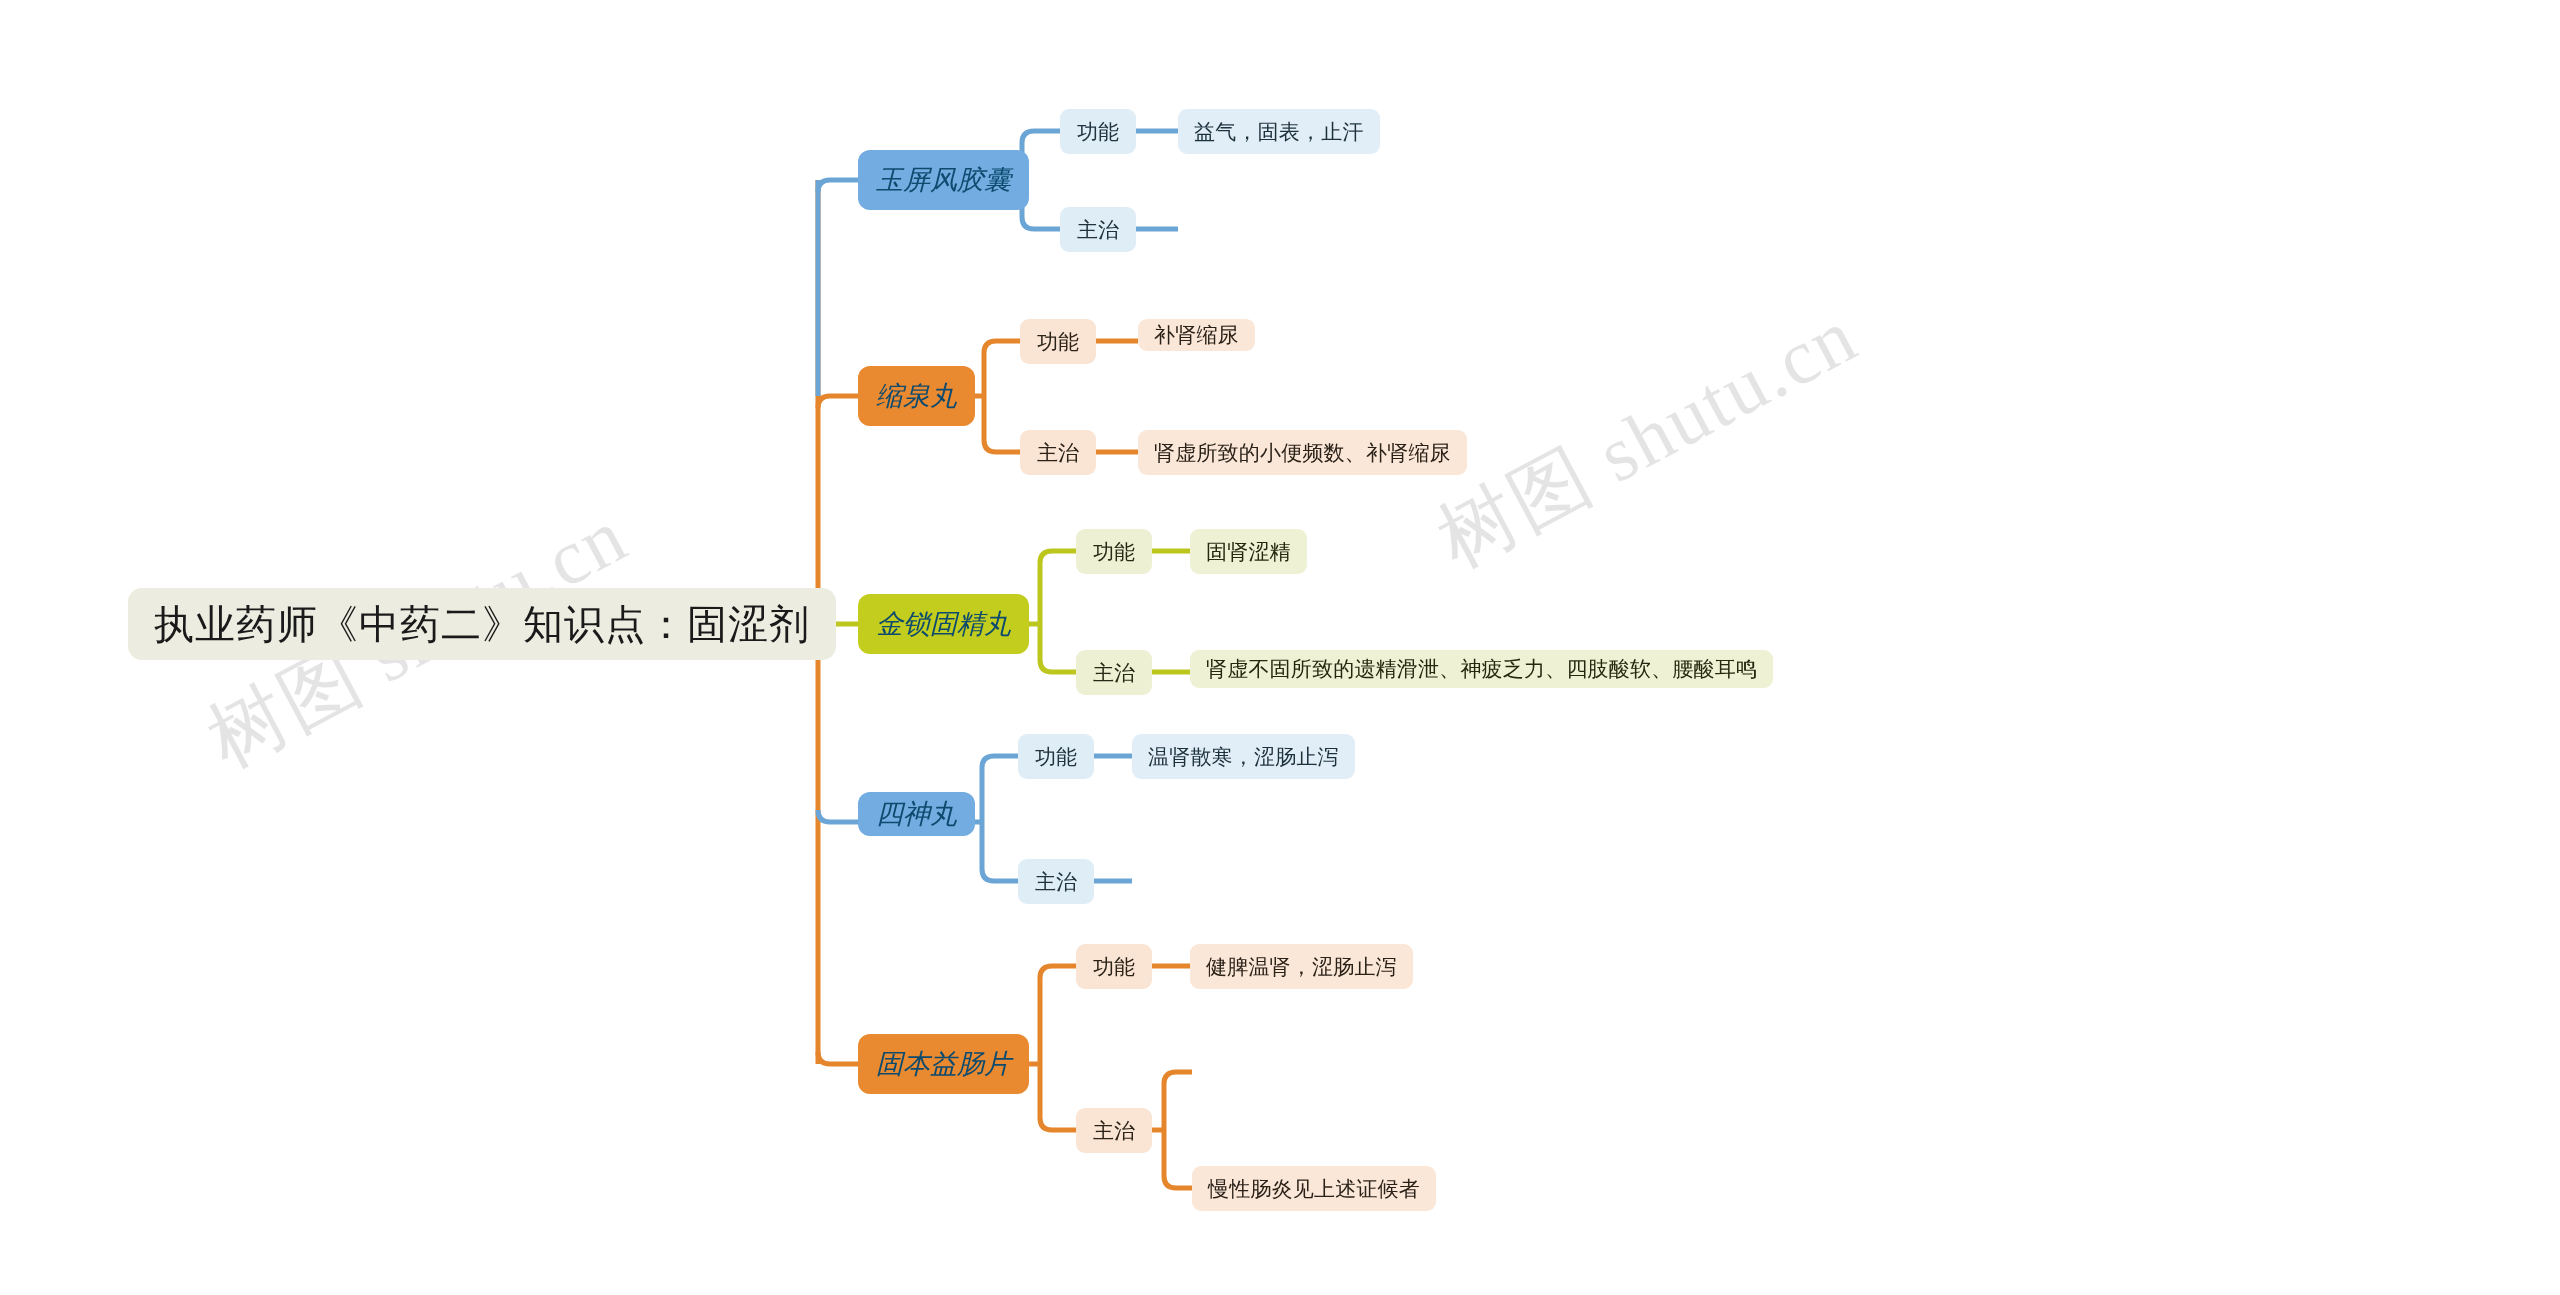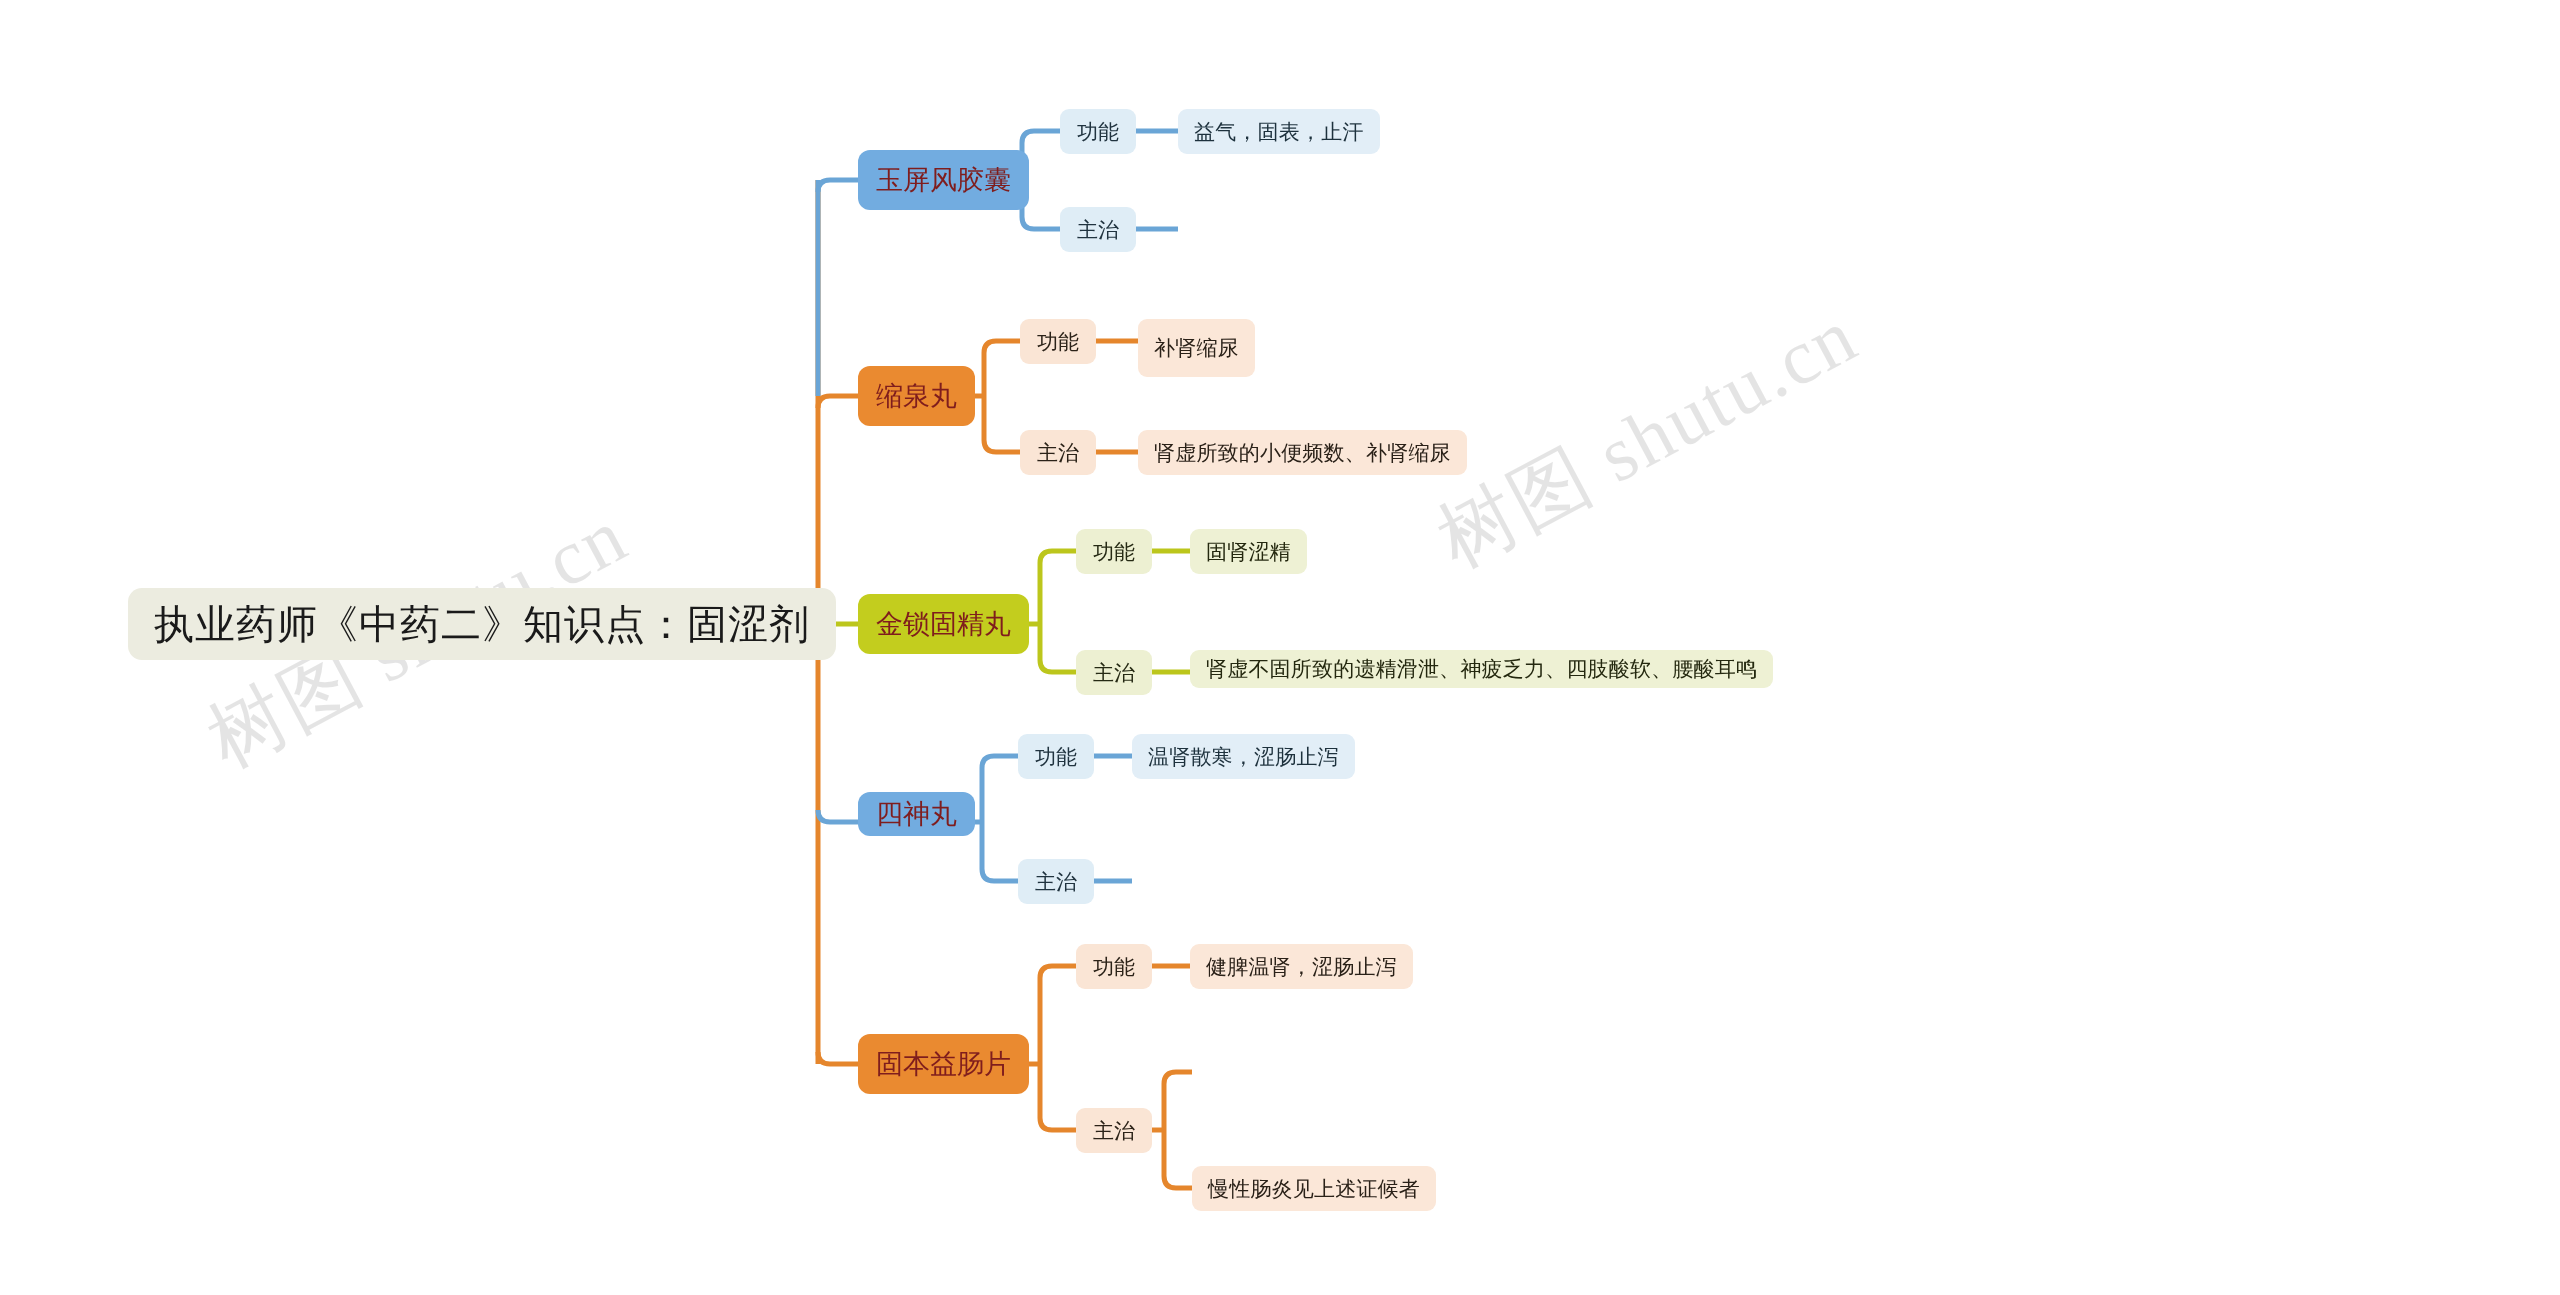--- a/index.html
+++ b/index.html
@@ -66,22 +66,23 @@
     font-size: 40px;
     padding: 0 26px;
     border-radius: 14px;
     letter-spacing: 1px;
   }
 
   .node-topic {
     font-size: 27px;
     padding: 0 18px;
     border-radius: 12px;
-    color: #7f1d1d;
+    color: #0c4a6e;
     justify-content: flex-start;
+    font-style: italic;
   }
   .topic-blue   { background: #72ace0; }
   .topic-orange { background: #ea8a30; }
   .topic-olive  { background: #c3cd1e; }
 
   .node-key {
     font-size: 21px;
     padding: 8px 17px;
     border-radius: 9px;
     justify-content: center;
@@ -184,21 +185,21 @@
     <span>主治</span>
   </div>
 
   <div class="node node-topic topic-orange" style="left:858px; top:366px; height:60px;">
     <span>缩泉丸</span>
   </div>
 
   <div class="node node-key key-orange" style="left:1020px; top:319px; height:45px;">
     <span>功能</span>
   </div>
-  <div class="node node-leaf leaf-orange" style="left:1138px; top:319px; height:58px;">
+  <div class="node node-leaf leaf-orange" style="left:1138px; top:319px; height:32px;">
     <span>补肾缩尿</span>
   </div>
 
   <div class="node node-key key-orange" style="left:1020px; top:430px; height:45px;">
     <span>主治</span>
   </div>
   <div class="node node-leaf leaf-orange" style="left:1138px; top:430px; height:45px;">
     <span>肾虚所致的小便频数、补肾缩尿</span>
   </div>
 

